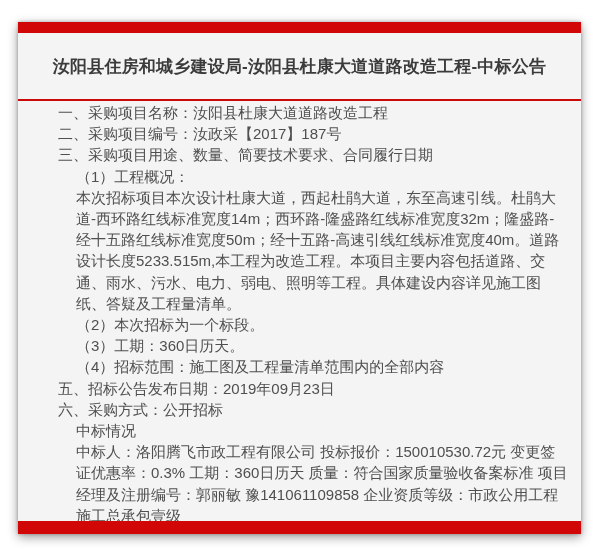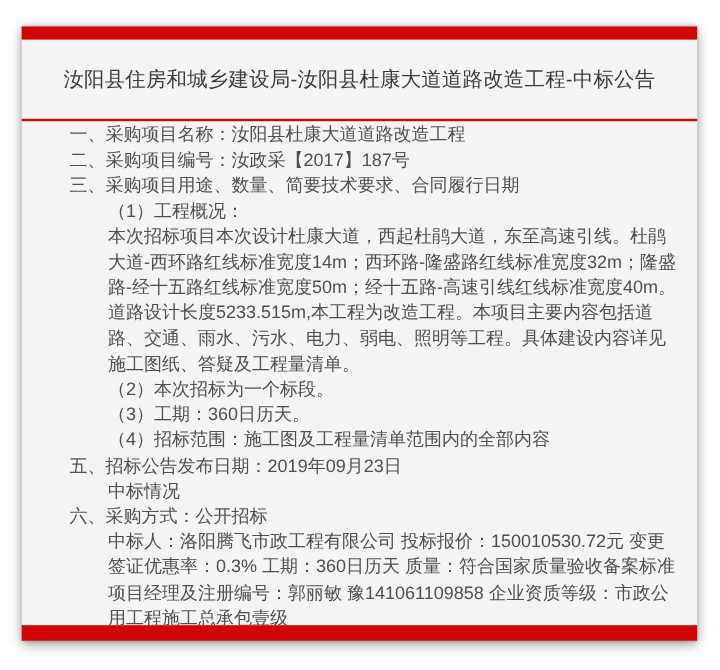--- a/index.html
+++ b/index.html
@@ -33,40 +33,40 @@
     height: 68px;
     display: flex;
     align-items: center;
     justify-content: center;
     border-bottom: 2px solid #cc0909;
     padding: 0 18px;
     box-sizing: border-box;
   }
   .page-title {
     font-size: 17px;
-    font-weight: normal;
+    font-weight: bold;
     color: #3b3b3b;
     text-align: center;
     letter-spacing: 0.2px;
     white-space: nowrap;
   }
   .content {
     flex: 1 1 auto;
     padding: 1px 12px 0 40px;
     font-size: 15px;
     line-height: 21.2px;
     color: #4f4f4f;
     box-sizing: border-box;
     overflow: hidden;
   }
   .line {
     margin: 0;
   }
   .line.indent {
-    margin-left: 32px;
+    margin-left: 18px;
   }
   .bar-bottom {
     flex: 0 0 13px;
     height: 13px;
     background: #d10606;
   }
 </style>
 </head>
 <body>
 
@@ -79,18 +79,18 @@
 
   <div class="line">一、采购项目名称：汝阳县杜康大道道路改造工程</div>
       <div class="line">二、采购项目编号：汝政采【2017】187号</div>
       <div class="line">三、采购项目用途、数量、简要技术要求、合同履行日期</div>
       <div class="line indent">（1）工程概况：</div>
       <div class="line indent">本次招标项目本次设计杜康大道，西起杜鹃大道，东至高速引线。杜鹃大道-西环路红线标准宽度14m；西环路-隆盛路红线标准宽度32m；隆盛路-经十五路红线标准宽度50m；经十五路-高速引线红线标准宽度40m。道路设计长度5233.515m,本工程为改造工程。本项目主要内容包括道路、交通、雨水、污水、电力、弱电、照明等工程。具体建设内容详见施工图纸、答疑及工程量清单。</div>
       <div class="line indent">（2）本次招标为一个标段。</div>
       <div class="line indent">（3）工期：360日历天。</div>
       <div class="line indent">（4）招标范围：施工图及工程量清单范围内的全部内容</div>
       <div class="line">五、招标公告发布日期：2019年09月23日</div>
+      <div class="line">六、采购方式：公开招标</div>
       <div class="line indent">中标情况</div>
-      <div class="line">六、采购方式：公开招标</div>
       <div class="line indent">中标人：洛阳腾飞市政工程有限公司 投标报价：150010530.72元 变更签证优惠率：0.3% 工期：360日历天 质量：符合国家质量验收备案标准 项目经理及注册编号：郭丽敏 豫141061109858 企业资质等级：市政公用工程施工总承包壹级</div>
     </div>
   <div class="bar-bottom"></div>
 </div>
 
 </body></html>

